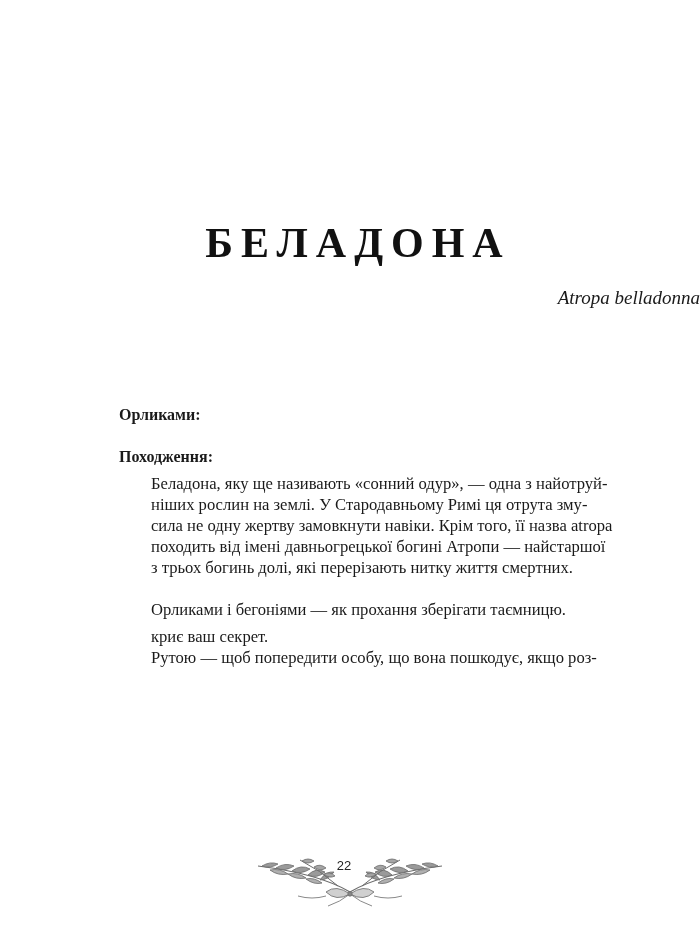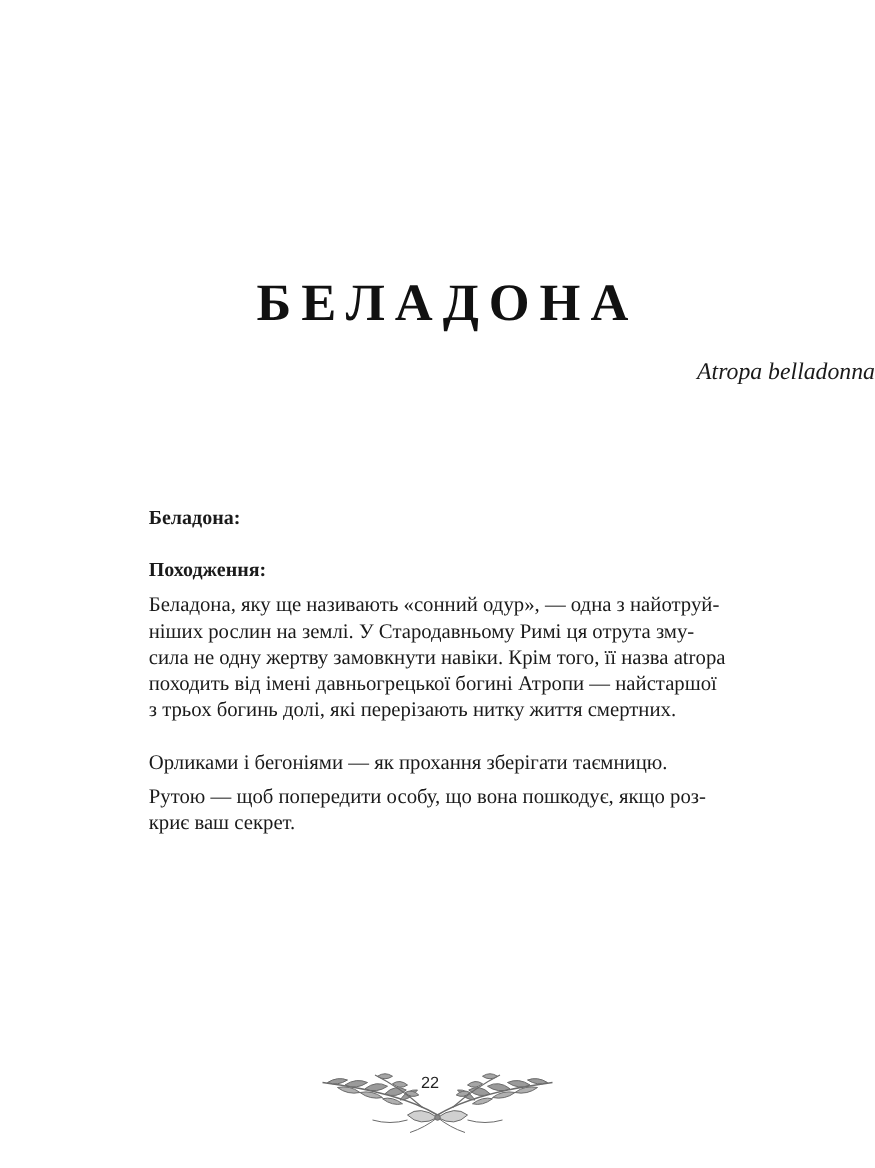--- a/index.html
+++ b/index.html
@@ -55,21 +55,21 @@
     .heading {
       font-weight: bold;
       margin: 0;
       font-size: 16px;
     }
     .para {
       margin: 6px 0 0 0;
     }
     .section { margin-bottom: 21px; }
     .section + .section { }
-    .body-line { display: block; white-space: nowrap; }
+    .body-line { display: block; white-space: nowrap; margin-left: 32px; }
     .ornament {
       position: absolute;
       left: 250px;
       top: 852px;
       width: 200px;
       height: 58px;
     }
     .page-number {
       position: absolute;
       left: 0; width: 688px;
@@ -84,41 +84,41 @@
 <body>
 
 <div class="page">
 
   <div class="title">БЕЛАДОНА</div>
   <div class="subtitle">Atropa belladonna</div>
 
   <div class="body">
 
     <div class="section">
-      <p class="heading">Беладона:</p>
+      <p class="heading">Орликами:</p>
     </div>
 
     <div class="section">
       <p class="heading">Походження:</p>
       <p class="para">
         <span class="body-line">Беладона, яку ще називають «сонний одур», — одна з найотруй-</span>
         <span class="body-line">ніших рослин на землі. У Стародавньому Римі ця отрута зму-</span>
         <span class="body-line">сила не одну жертву замовкнути навіки. Крім того, її назва atropa</span>
         <span class="body-line">походить від імені давньогрецької богині Атропи — найстаршої</span>
         <span class="body-line">з трьох богинь долі, які перерізають нитку життя смертних.</span>
       </p>
     </div>
 
     <div class="section">
       <p class="para">
         <span class="body-line">Орликами і бегоніями — як прохання зберігати таємницю.</span>
       </p>
       <p class="para">
+        <span class="body-line">криє ваш секрет.</span>
         <span class="body-line">Рутою — щоб попередити особу, що вона пошкодує, якщо роз-</span>
-        <span class="body-line">криє ваш секрет.</span>
       </p>
     </div>
 
   </div>
 
   <svg class="ornament" viewBox="0 0 200 58" xmlns="http://www.w3.org/2000/svg">
     <g fill="none" stroke="#6b6b6b" stroke-width="0.8">
 
       <path d="M100 40 Q70 22 8 14" stroke-width="1.2"></path>
       <path d="M12 14 q8 -5 16 -2 q-8 5 -16 2z" fill="#9a9a9a"></path>

